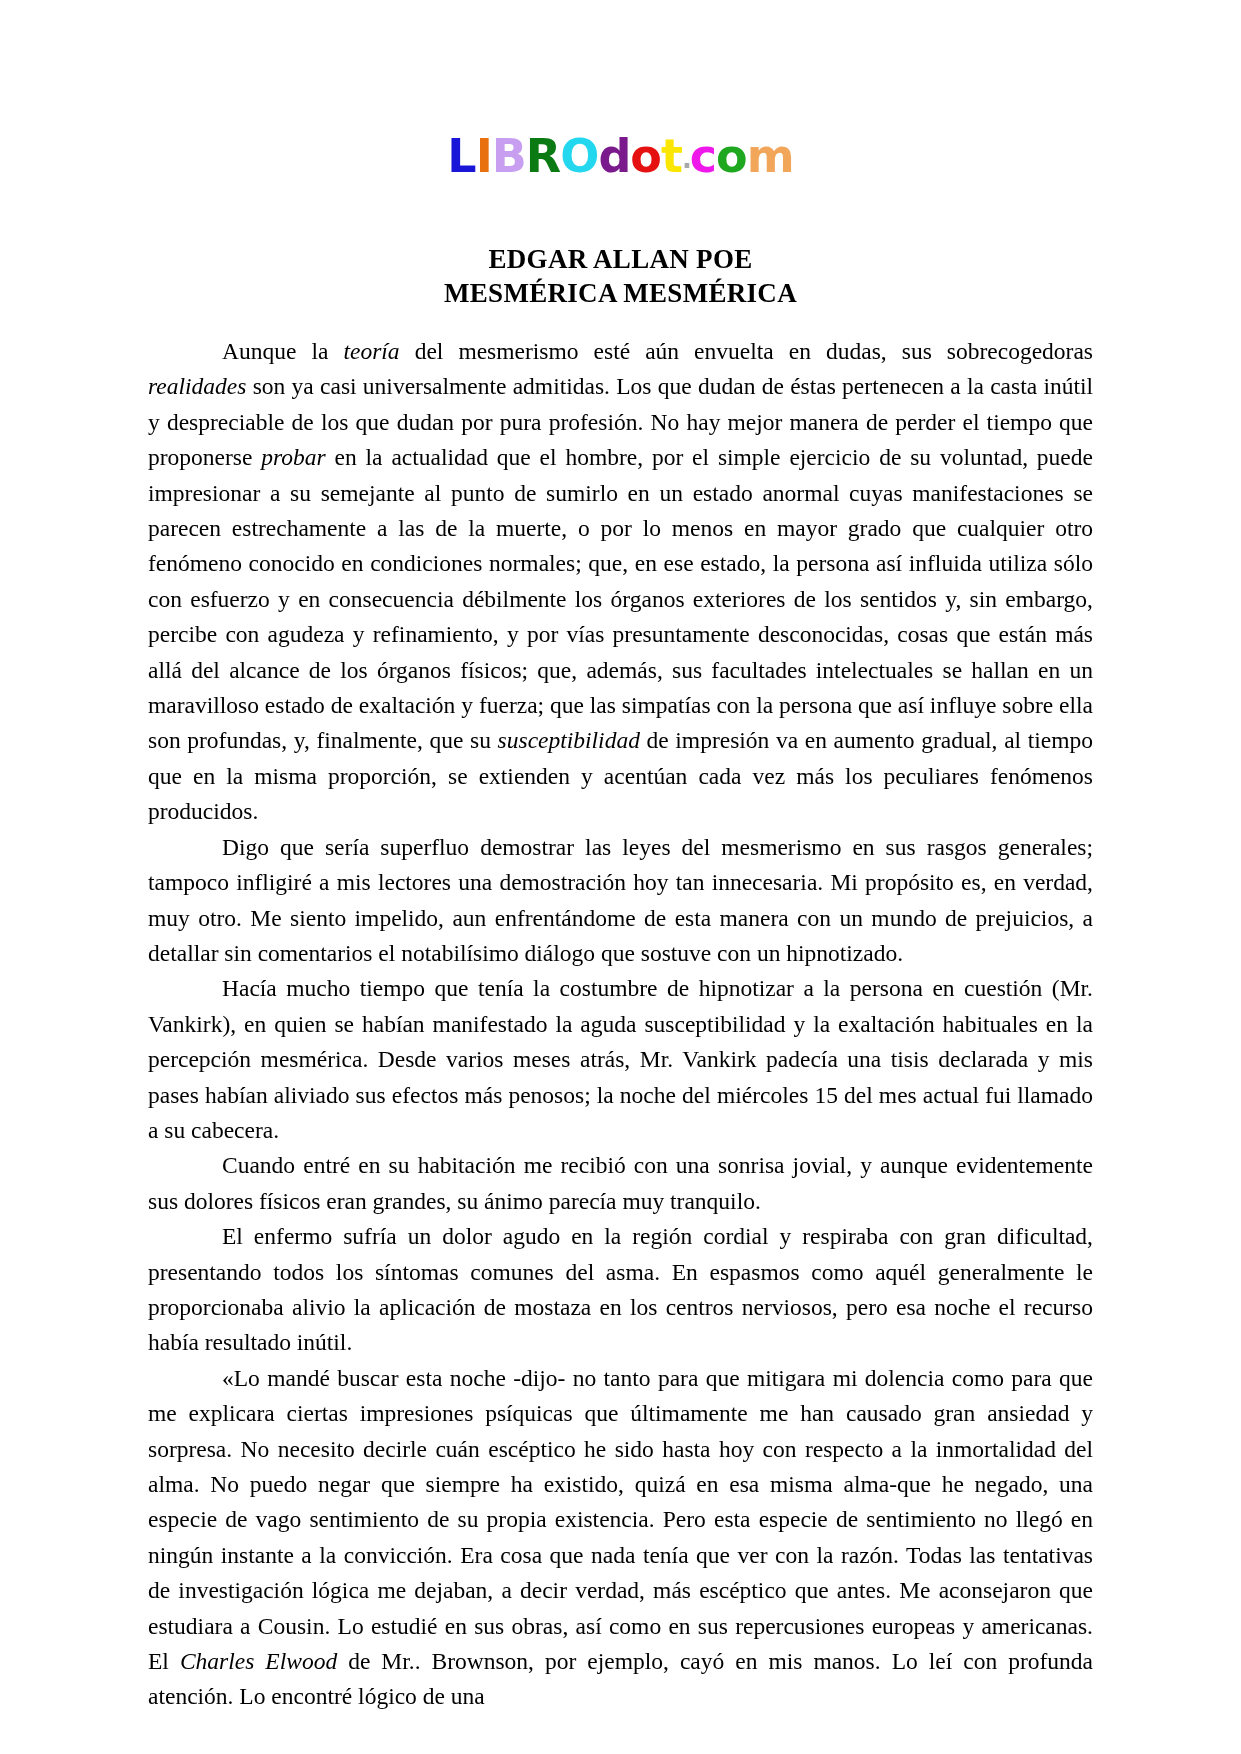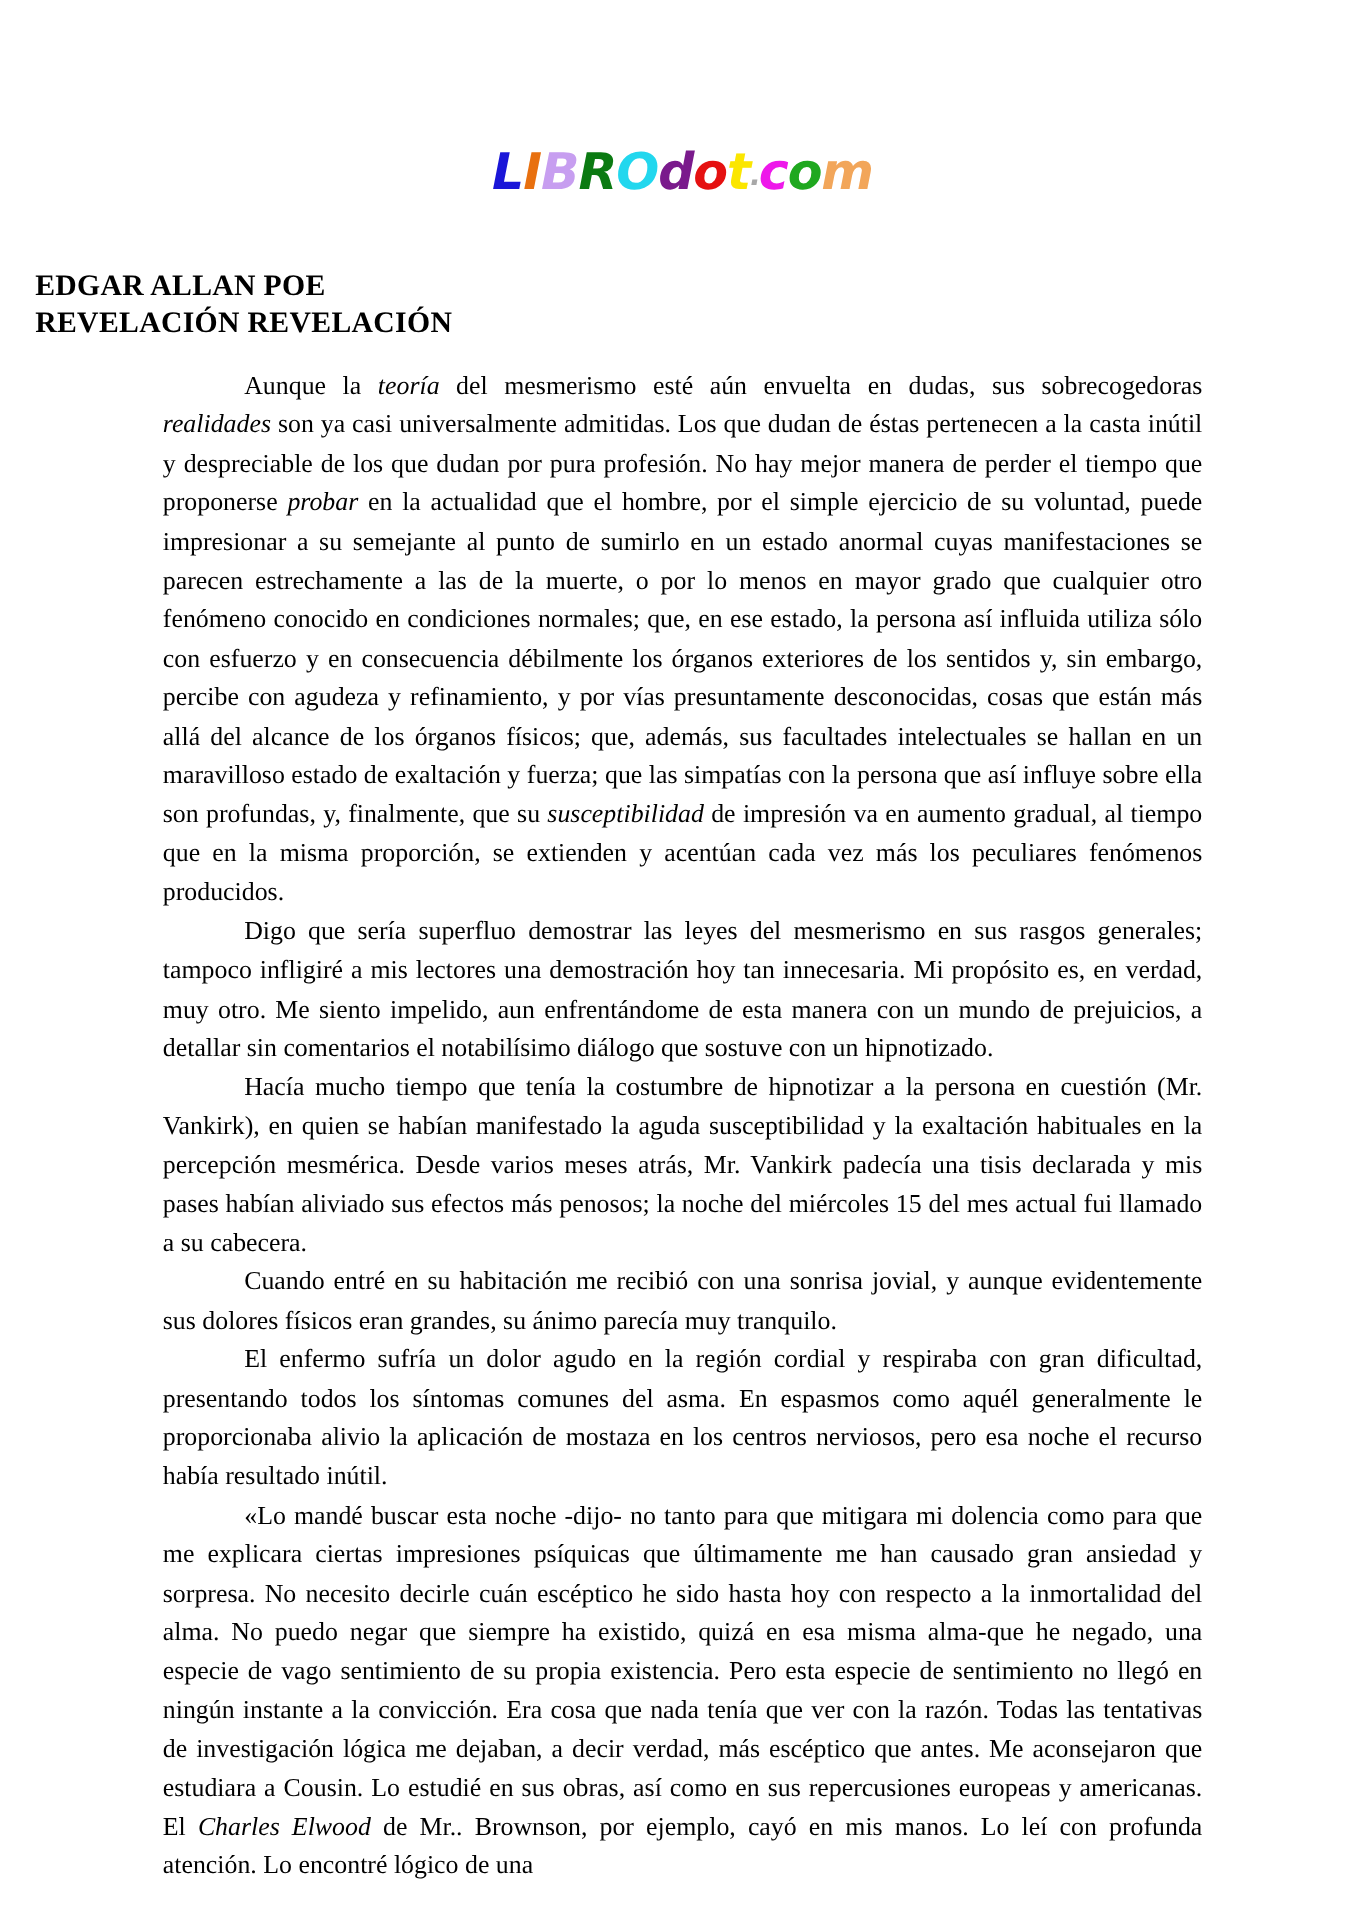--- a/index.html
+++ b/index.html
@@ -26,34 +26,33 @@
     width: 100%;
     text-align: center;
     padding-top: 133px;
     line-height: 1;
   }
   .logo {
     display: inline-block;
     font-family: "DejaVu Sans", "Liberation Sans", sans-serif;
     font-size: 46px;
     font-weight: bold;
-    font-style: italic;
     letter-spacing: -1px;
     white-space: nowrap;
   }
   .logo span { display: inline-block; }
   .logo .dot-sep {
     font-size: 26px;
     vertical-align: 4px;
     letter-spacing: -2px;
   }
 
   .title-block {
     margin-top: 63px;
-    padding-left: 32px;
+    text-align: center;
   }
   .title-line {
     font-family: "Liberation Serif", "DejaVu Serif", serif;
     font-weight: bold;
     font-size: 27px;
     line-height: 34px;
     letter-spacing: 0.3px;
   }
 
   .body-text {
@@ -74,21 +73,21 @@
 <body>
 
 <div class="page">
 
   <div class="logo-wrap">
     <div class="logo"><span style="color: rgb(26, 22, 216);">L</span><span style="color: rgb(232, 112, 15);">I</span><span style="color: rgb(199, 158, 240);">B</span><span style="color: rgb(11, 122, 18);">R</span><span style="color: rgb(34, 215, 238);">O</span><span style="color: rgb(122, 26, 140);">d</span><span style="color: rgb(229, 17, 17);">o</span><span style="color: rgb(251, 230, 0);">t</span><span class="dot-sep" style="color: rgb(168, 168, 168);">.</span><span style="color: rgb(238, 24, 234);">c</span><span style="color: rgb(31, 168, 31);">o</span><span style="color: rgb(242, 166, 90);">m</span></div>
   </div>
 
   <div class="title-block">
     <div class="title-line">EDGAR ALLAN POE</div>
-    <div class="title-line">REVELACIÓN REVELACIÓN</div>
+    <div class="title-line">MESMÉRICA MESMÉRICA</div>
   </div>
 
   <div class="body-text">
       <p class="para">Aunque la <i>teoría</i> del mesmerismo esté aún envuelta en dudas, sus sobrecogedoras <i>realidades</i> son ya casi universalmente admitidas. Los que dudan de éstas pertenecen a la casta inútil y despreciable de los que dudan por pura profesión. No hay mejor manera de perder el tiempo que proponerse <i>probar</i> en la actualidad que el hombre, por el simple ejercicio de su voluntad, puede impresionar a su semejante al punto de sumirlo en un estado anormal cuyas manifestaciones se parecen estrechamente a las de la muerte, o por lo menos en mayor grado que cualquier otro fenómeno conocido en condiciones normales; que, en ese estado, la persona así influida utiliza sólo con esfuerzo y en consecuencia débilmente los órganos exteriores de los sentidos y, sin embargo, percibe con agudeza y refinamiento, y por vías presuntamente desconocidas, cosas que están más allá del alcance de los órganos físicos; que, además, sus facultades intelectuales se hallan en un maravilloso estado de exaltación y fuerza; que las simpatías con la persona que así influye sobre ella son profundas, y, finalmente, que su <i>susceptibilidad</i> de impresión va en aumento gradual, al tiempo que en la misma proporción, se extienden y acentúan cada vez más los peculiares fenómenos producidos.</p>
       <p class="para">Digo que sería superfluo demostrar las leyes del mesmerismo en sus rasgos generales; tampoco infligiré a mis lectores una demostración hoy tan innecesaria. Mi propósito es, en verdad, muy otro. Me siento impelido, aun enfrentándome de esta manera con un mundo de prejuicios, a detallar sin comentarios el notabilísimo diálogo que sostuve con un hipnotizado.</p>
       <p class="para">Hacía mucho tiempo que tenía la costumbre de hipnotizar a la persona en cuestión (Mr. Vankirk), en quien se habían manifestado la aguda susceptibilidad y la exaltación habituales en la percepción mesmérica. Desde varios meses atrás, Mr. Vankirk padecía una tisis declarada y mis pases habían aliviado sus efectos más penosos; la noche del miércoles 15 del mes actual fui llamado a su cabecera.</p>
       <p class="para">Cuando entré en su habitación me recibió con una sonrisa jovial, y aunque evidentemente sus dolores físicos eran grandes, su ánimo parecía muy tranquilo.</p>
       <p class="para">El enfermo sufría un dolor agudo en la región cordial y respiraba con gran dificultad, presentando todos los síntomas comunes del asma. En espasmos como aquél generalmente le proporcionaba alivio la aplicación de mostaza en los centros nerviosos, pero esa noche el recurso había resultado inútil.</p>
       <p class="para">«Lo mandé buscar esta noche -dijo- no tanto para que mitigara mi dolencia como para que me explicara ciertas impresiones psíquicas que últimamente me han causado gran ansiedad y sorpresa. No necesito decirle cuán escéptico he sido hasta hoy con respecto a la inmortalidad del alma. No puedo negar que siempre ha existido, quizá en esa misma alma-que he negado, una especie de vago sentimiento de su propia existencia. Pero esta especie de sentimiento no llegó en ningún instante a la convicción. Era cosa que nada tenía que ver con la razón. Todas las tentativas de investigación lógica me dejaban, a decir verdad, más escéptico que antes. Me aconsejaron que estudiara a Cousin. Lo estudié en sus obras, así como en sus repercusiones europeas y americanas. El <i>Charles Elwood</i> de Mr.. Brownson, por ejemplo, cayó en mis manos. Lo leí con profunda atención. Lo encontré lógico de una</p>
     </div>

